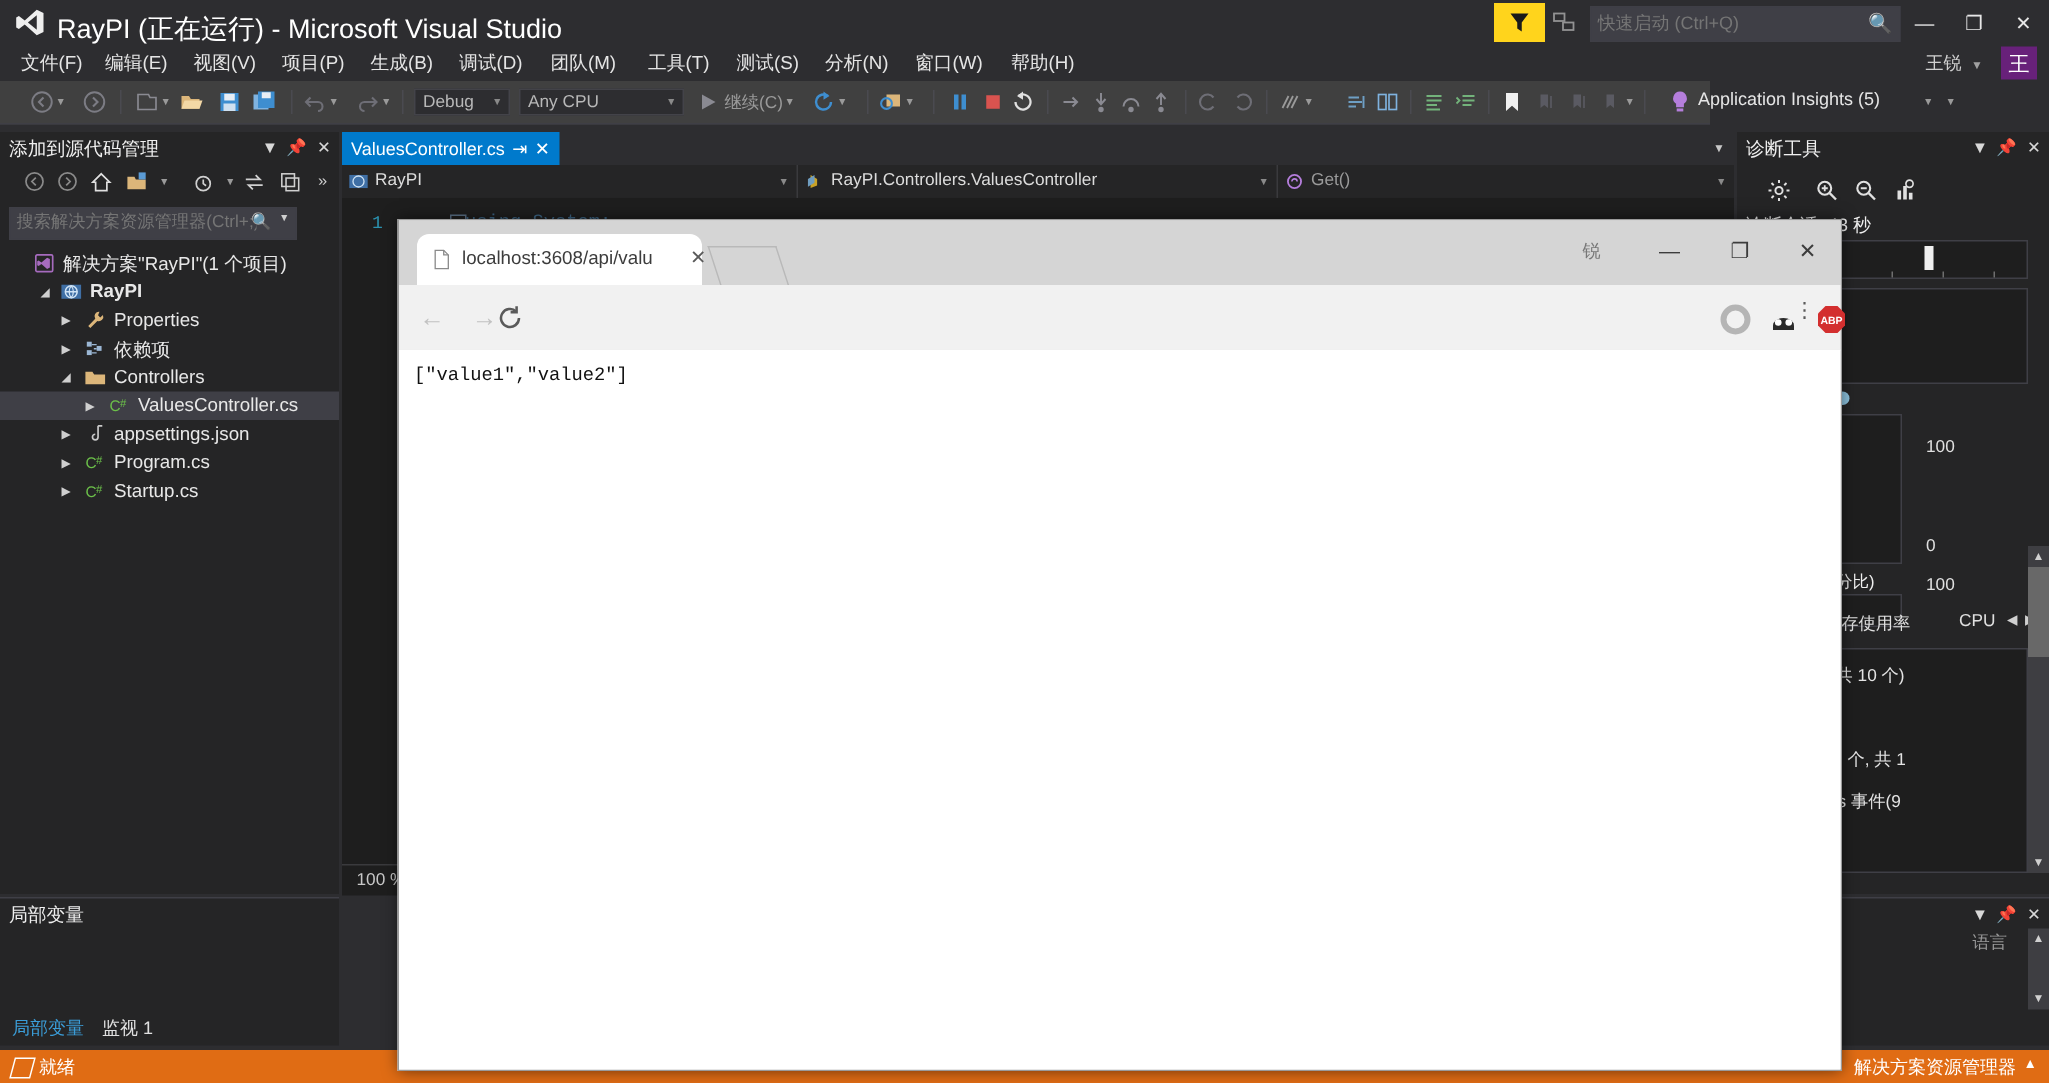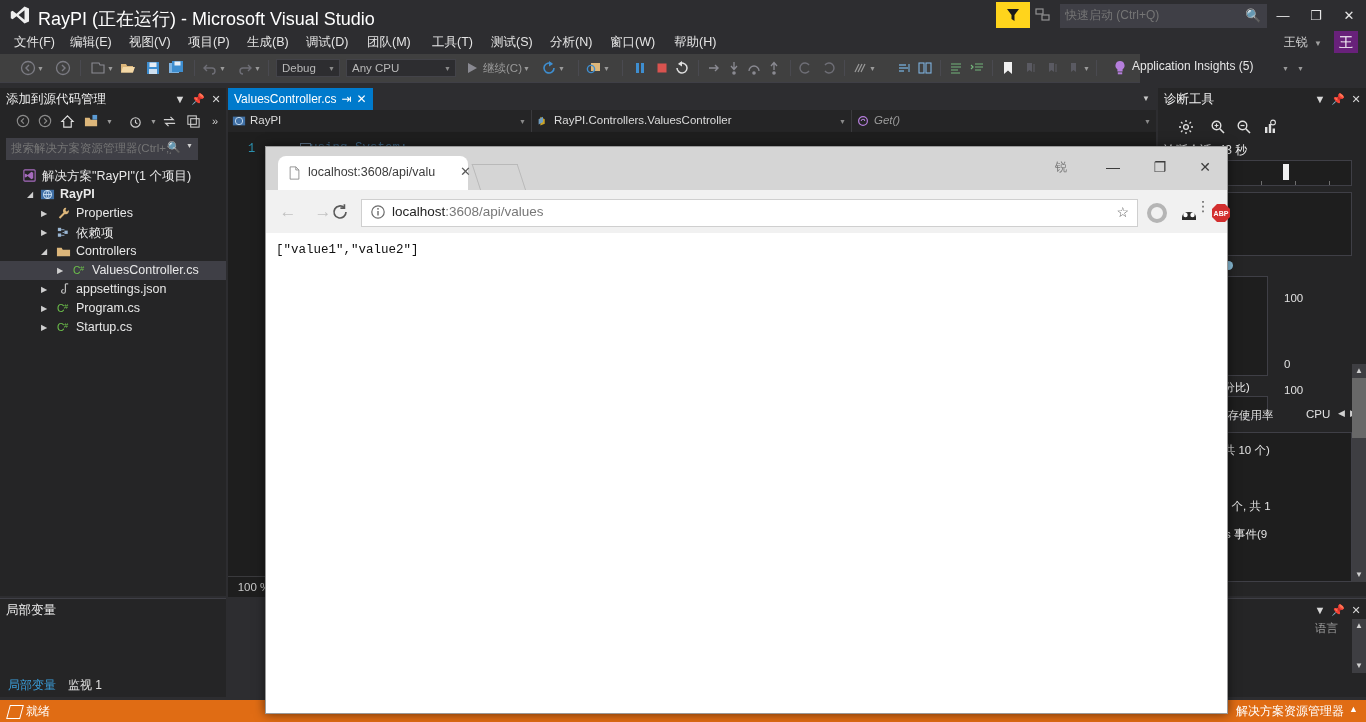--- a/index.html
+++ b/index.html
@@ -70,21 +70,21 @@
   .editor{position:absolute;left:228px;top:88px;width:928px;height:508px;background:#1e1e1e;}
   .tabstrip{position:absolute;left:0;top:0;width:928px;height:22px;background:#2d2d30;}
   .tab{position:absolute;left:0;top:0;height:22px;background:#007acc;color:#fff;font-size:12px;
       padding:0 6px;display:flex;align-items:center;gap:5px;}
   .tab .tlbl{line-height:22px;}
   .tab .tx{font-size:12px;}
   .tabstrip .dd{position:absolute;right:6px;top:6px;font-size:8px;color:#c8c8c8;}
   .navbar{position:absolute;left:0;top:22px;width:928px;height:22px;background:#252526;border-bottom:1px solid #3a3a3d;}
   .nv{position:absolute;top:0;height:22px;border-right:1px solid #3a3a3d;box-sizing:border-box;}
   .nv .nvtxt{position:absolute;left:22px;top:4px;font-size:11.5px;color:#dcdcdc;white-space:nowrap;}
-  .nv .nvtxt.dim{color:#9a9a9a;font-style:italic;}
+  .nv .nvtxt.dim{color:#9a9a9a;}
   .nv .nvico{position:absolute;left:4px;top:4px;width:14px;height:14px;}
   .nv .nvcar{position:absolute;right:5px;top:8px;font-size:7px;color:#8a8a8a;}
   .codearea{position:absolute;left:0;top:44px;width:928px;height:444px;background:#1e1e1e;}
   .lineno{position:absolute;left:20px;top:10px;font-size:12px;color:#2b91af;font-family:"Liberation Mono",monospace;}
   .codetxt{position:absolute;left:82px;top:9px;font-size:12.5px;color:#3c6382;font-family:"Liberation Mono",monospace;}
   .codefold{position:absolute;left:72px;top:11px;width:9px;height:9px;border:1px solid #5a6f86;color:#6a89a8;font-size:8px;line-height:7px;text-align:center;}
   .zoomlbl{position:absolute;left:0;top:488px;width:52px;height:20px;background:#1e1e1e;color:#c8c8c8;
       font-size:11.5px;line-height:20px;text-align:center;border-top:1px solid #3a3a3d;}
   .editor-scroll{position:absolute;right:0;top:44px;width:14px;height:444px;background:#3e3e42;}
 
@@ -798,31 +798,20 @@
 
     <div class="ch-toolbar">
       <div class="nbtn" style="left:8px;color:#c2c2c2;font-size:17px">←</div>
       <div class="nbtn" style="left:43px;color:#c2c2c2;font-size:17px">→</div>
       <div class="nbtn" style="left:60px">
         <svg width="18" height="18" viewBox="0 0 18 18">
             <path d="M15 9 a6 6 0 1 1 -1.8 -4.3" fill="none" stroke="#5a5a5a" stroke-width="1.7"></path>
             <path d="M13.4 1.2 V5.2 H9.4" fill="none" stroke="#5a5a5a" stroke-width="1.7"></path>
           </svg>
       </div>
-      <div class="omnibox">
-        <span class="oinfo">
-          <svg width="16" height="16" viewBox="0 0 16 16">
-              <circle cx="8" cy="8" r="6.2" fill="none" stroke="#6b6b6b" stroke-width="1.2"></circle>
-              <path d="M8 7 V11.5" stroke="#6b6b6b" stroke-width="1.4"></path>
-              <circle cx="8" cy="4.8" r="0.9" fill="#6b6b6b"></circle>
-            </svg>
-        </span>
-        <span class="ourl"><span>localhost</span><span class="dim">:3608/api/values</span></span>
-        <span class="star">☆</span>
-      </div>
       <div class="ext" style="left:880px">
         <svg width="22" height="22" viewBox="0 0 22 22">
             <circle cx="11" cy="11" r="8" fill="none" stroke="#b5b5b5" stroke-width="4"></circle>
           </svg>
       </div>
       <div class="ext" style="left:912px">
         <svg width="22" height="22" viewBox="0 0 22 22">
             <path d="M4 15 a7 5 0 0 1 14 0 V18 H4 Z" fill="#2b2b2b"></path>
             <circle cx="7.5" cy="13" r="2.2" fill="#fff"></circle>
             <circle cx="14.5" cy="13" r="2.2" fill="#fff"></circle>

